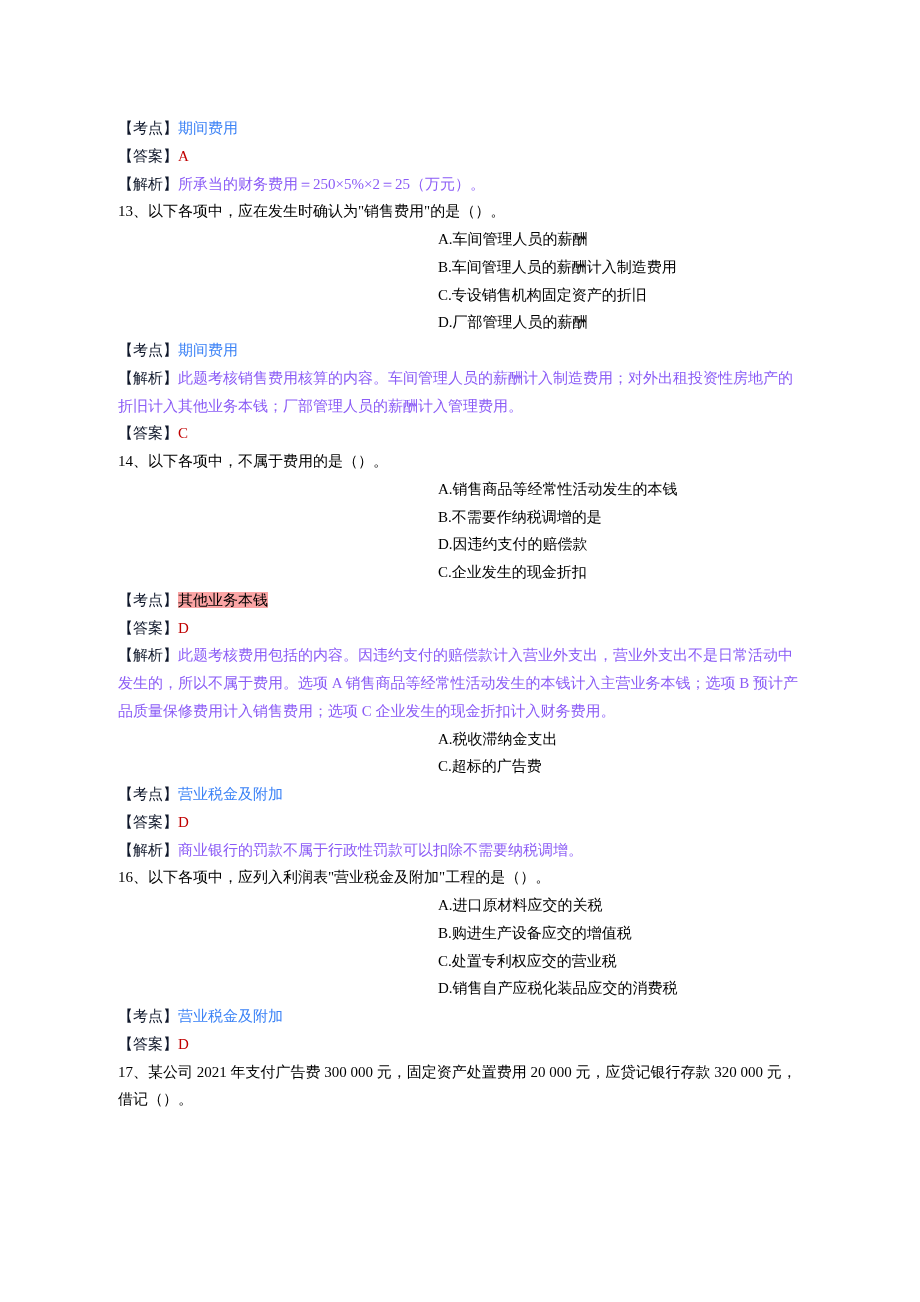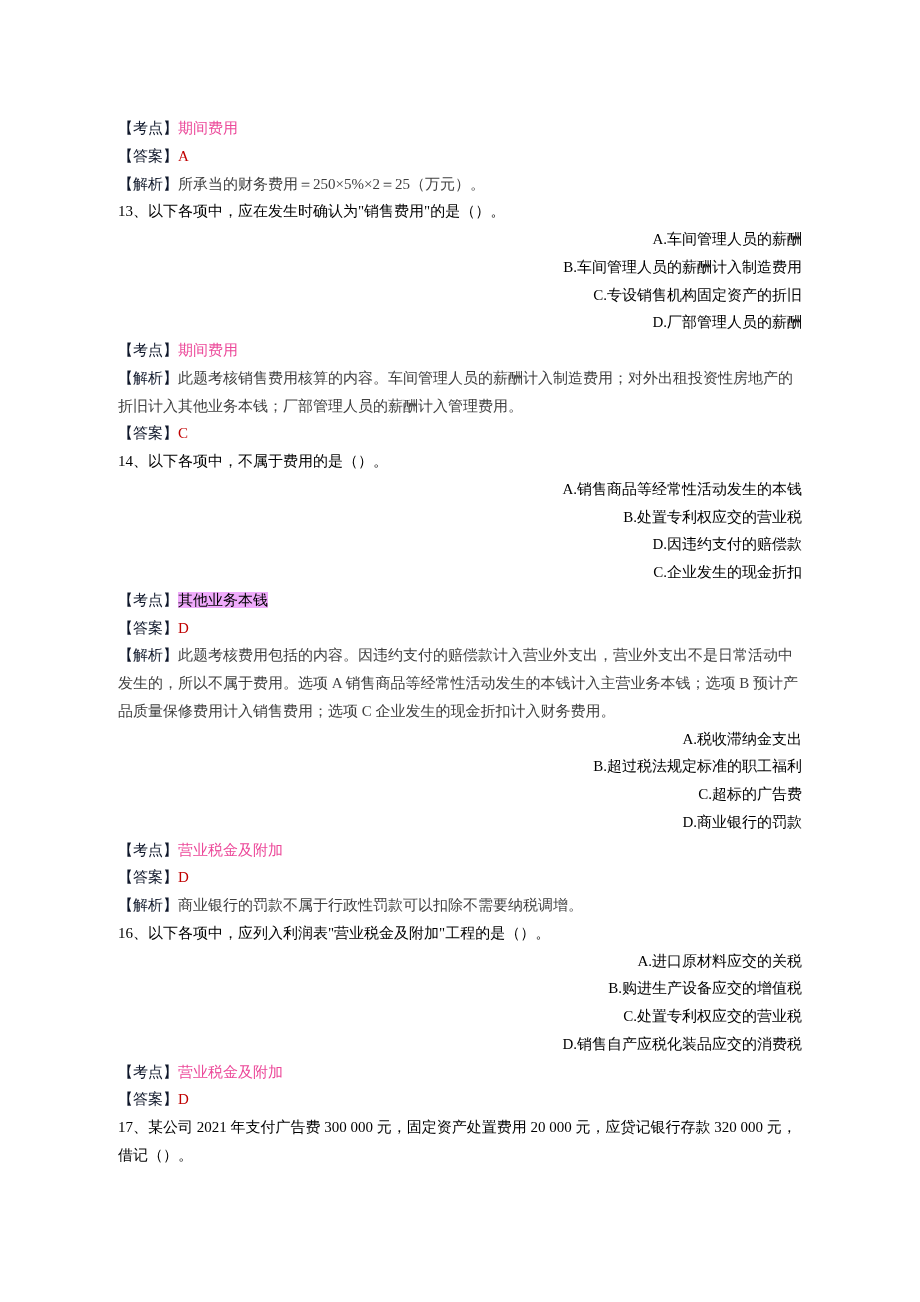--- a/index.html
+++ b/index.html
@@ -14,29 +14,29 @@
   .page {
     width: 920px;
     min-height: 1302px;
     box-sizing: border-box;
     padding: 115px 118px 60px 118px;
   }
   .line {
     display: block;
   }
   .tag { color: #0f172a; }
-  .topic { color: #ec4899; }
-  .topic-hilite { background: #f0abfc; color: #000; }
+  .topic { color: #3b82f6; }
+  .topic-hilite { background: #fca5a5; color: #000; }
   .ans { color: #c00000; }
-  .jx { color: #404040; }
+  .jx { color: #8b5cf6; }
   .bodytext { color: #000; }
   .options {
     margin-left: 320px;
   }
-  .options div { display:block;text-align:right; }
+  .options div { display:block; }
 </style>
 </head>
 <body>
 
 <div class="page">
 
   <div class="line">
     <span class="tag">【考点】</span><span class="topic">期间费用</span>
   </div>
   <div class="line">
@@ -59,39 +59,37 @@
   <div class="line">
     <span class="tag">【解析】</span><span class="jx">此题考核销售费用核算的内容。车间管理人员的薪酬计入制造费用；对外出租投资性房地产的折旧计入其他业务本钱；厂部管理人员的薪酬计入管理费用。</span>
   </div>
   <div class="line">
     <span class="tag">【答案】</span><span class="ans">C</span>
   </div>
 
   <div class="line bodytext">14、以下各项中，不属于费用的是（）。</div>
   <div class="options">
     <div class="bodytext">A.销售商品等经常性活动发生的本钱</div>
-    <div class="bodytext">B.处置专利权应交的营业税</div>
+    <div class="bodytext">B.不需要作纳税调增的是</div>
     <div class="bodytext">D.因违约支付的赔偿款</div>
     <div class="bodytext">C.企业发生的现金折扣</div>
   </div>
   <div class="line">
     <span class="tag">【考点】</span><span class="topic-hilite">其他业务本钱</span>
   </div>
   <div class="line">
     <span class="tag">【答案】</span><span class="ans">D</span>
   </div>
   <div class="line">
     <span class="tag">【解析】</span><span class="jx">此题考核费用包括的内容。因违约支付的赔偿款计入营业外支出，营业外支出不是日常活动中发生的，所以不属于费用。选项 A 销售商品等经常性活动发生的本钱计入主营业务本钱；选项 B 预计产品质量保修费用计入销售费用；选项 C 企业发生的现金折扣计入财务费用。</span>
   </div>
 
   <div class="options">
     <div class="bodytext">A.税收滞纳金支出</div>
-    <div class="bodytext">B.超过税法规定标准的职工福利</div>
     <div class="bodytext">C.超标的广告费</div>
-    <div class="bodytext">D.商业银行的罚款</div>
   </div>
   <div class="line">
     <span class="tag">【考点】</span><span class="topic">营业税金及附加</span>
   </div>
   <div class="line">
     <span class="tag">【答案】</span><span class="ans">D</span>
   </div>
   <div class="line">
     <span class="tag">【解析】</span><span class="jx">商业银行的罚款不属于行政性罚款可以扣除不需要纳税调增。</span>
   </div>

